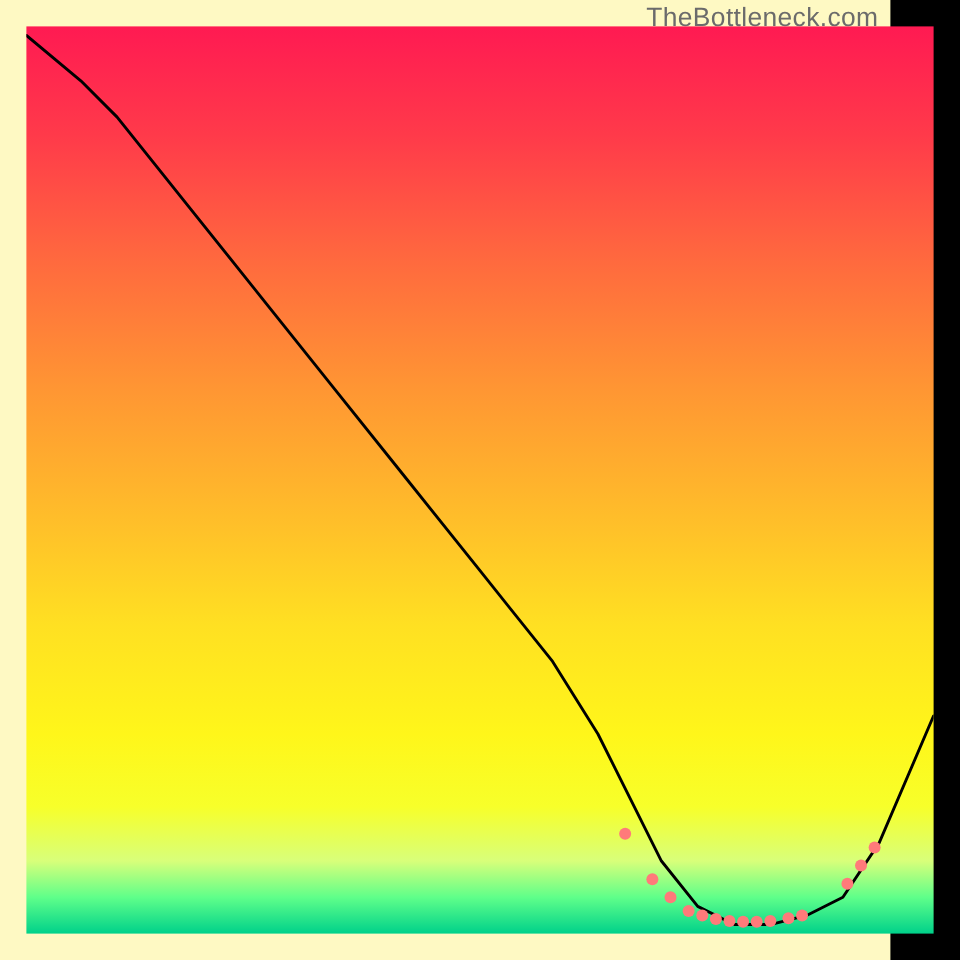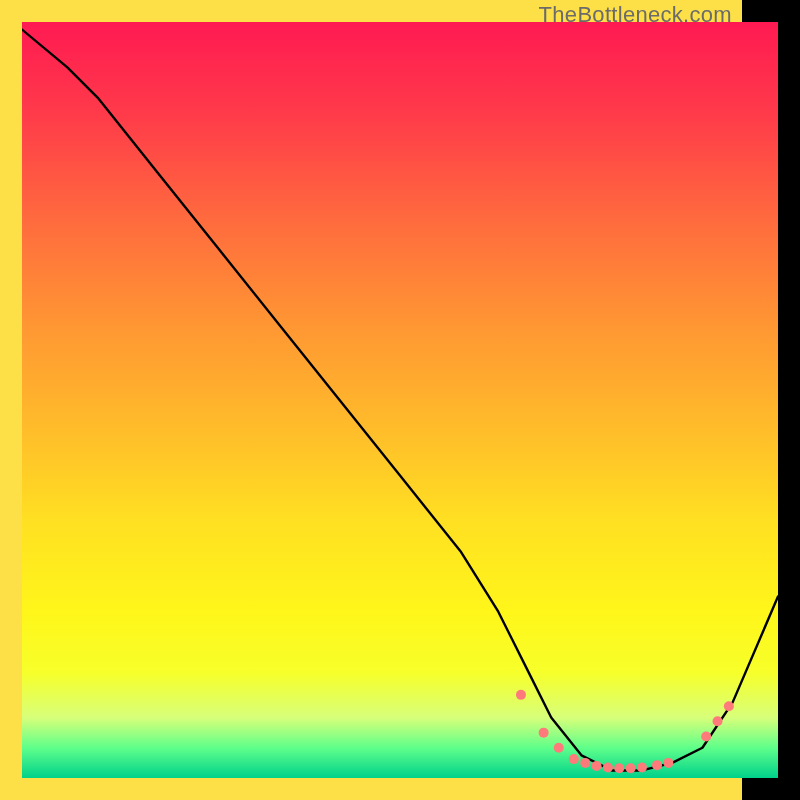--- a/index.html
+++ b/index.html
@@ -1,21 +1,21 @@
 <!DOCTYPE html>
 <html><head>
 <meta charset="utf-8">
 <style>
   * { margin: 0; padding: 0; box-sizing: border-box; }
   html, body { width: 800px; height: 800px; background: #000; overflow: hidden; }
   .stage {
     position: relative;
     width: 742px;
     height: 800px;
-    background: #fde047;
+    background: #fef9c3;
   }
   .plot {
     position: absolute;
     left: 22px;
     top: 22px;
     width: 756px;
     height: 756px;
     background: linear-gradient(
       to bottom,
       #ff1a52 0%,

